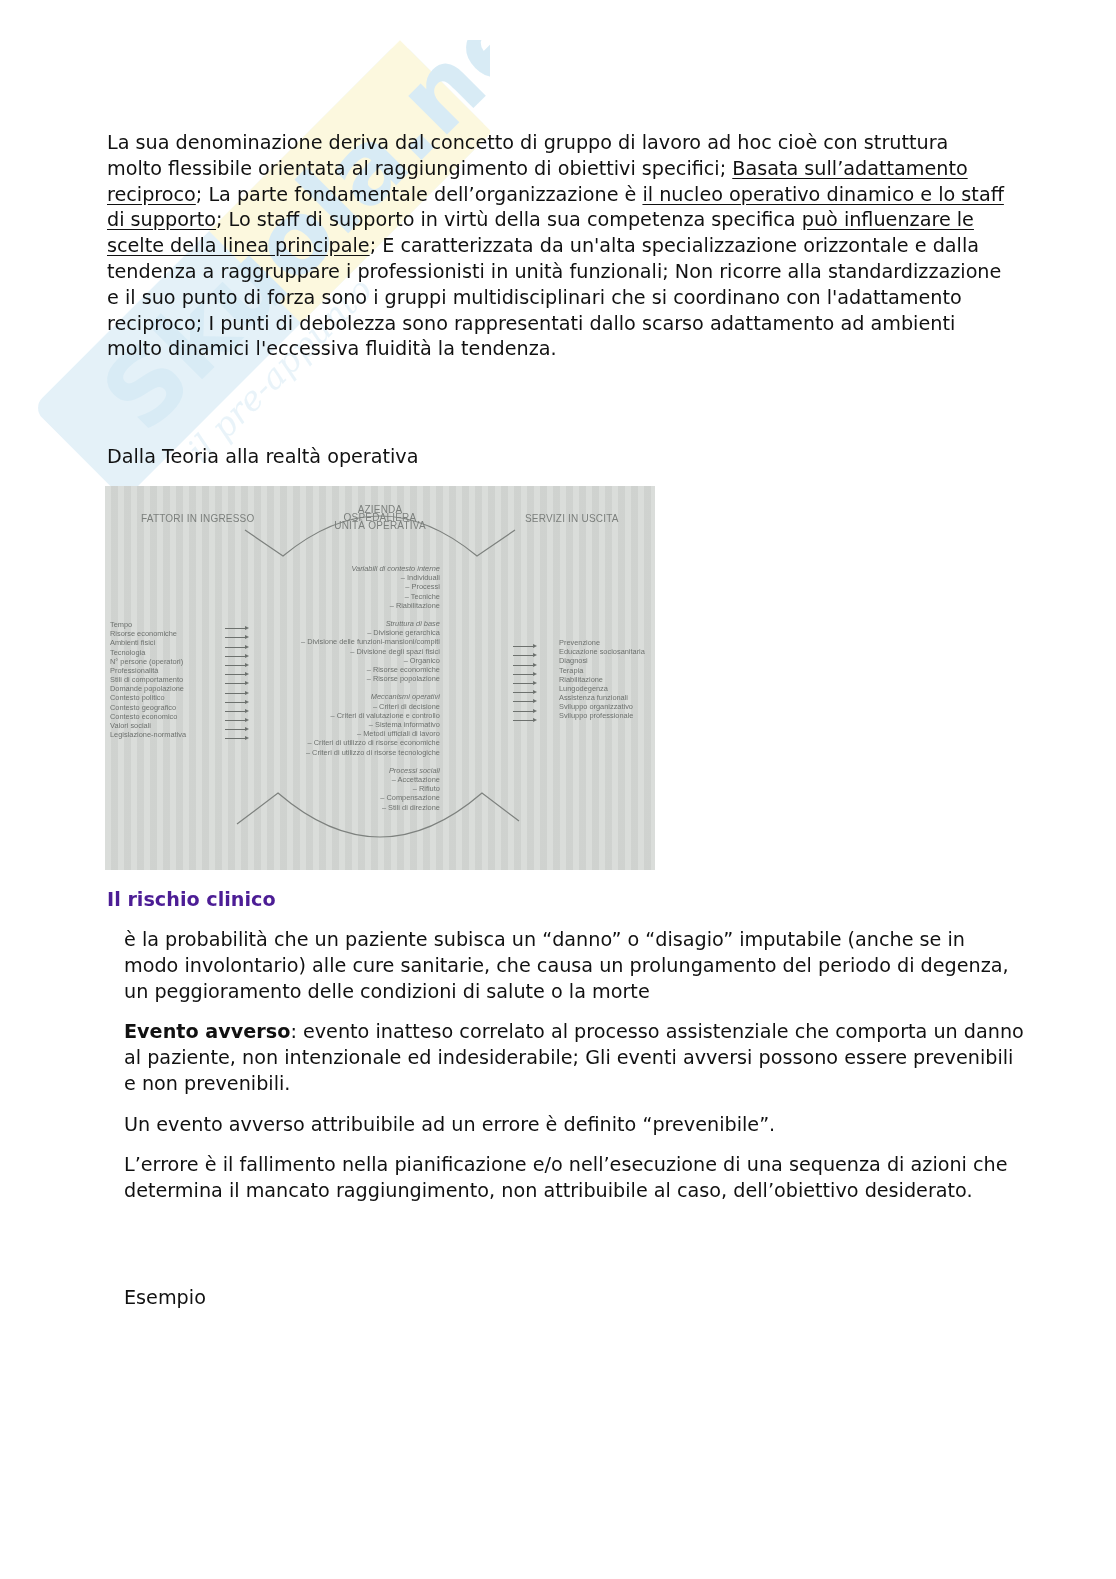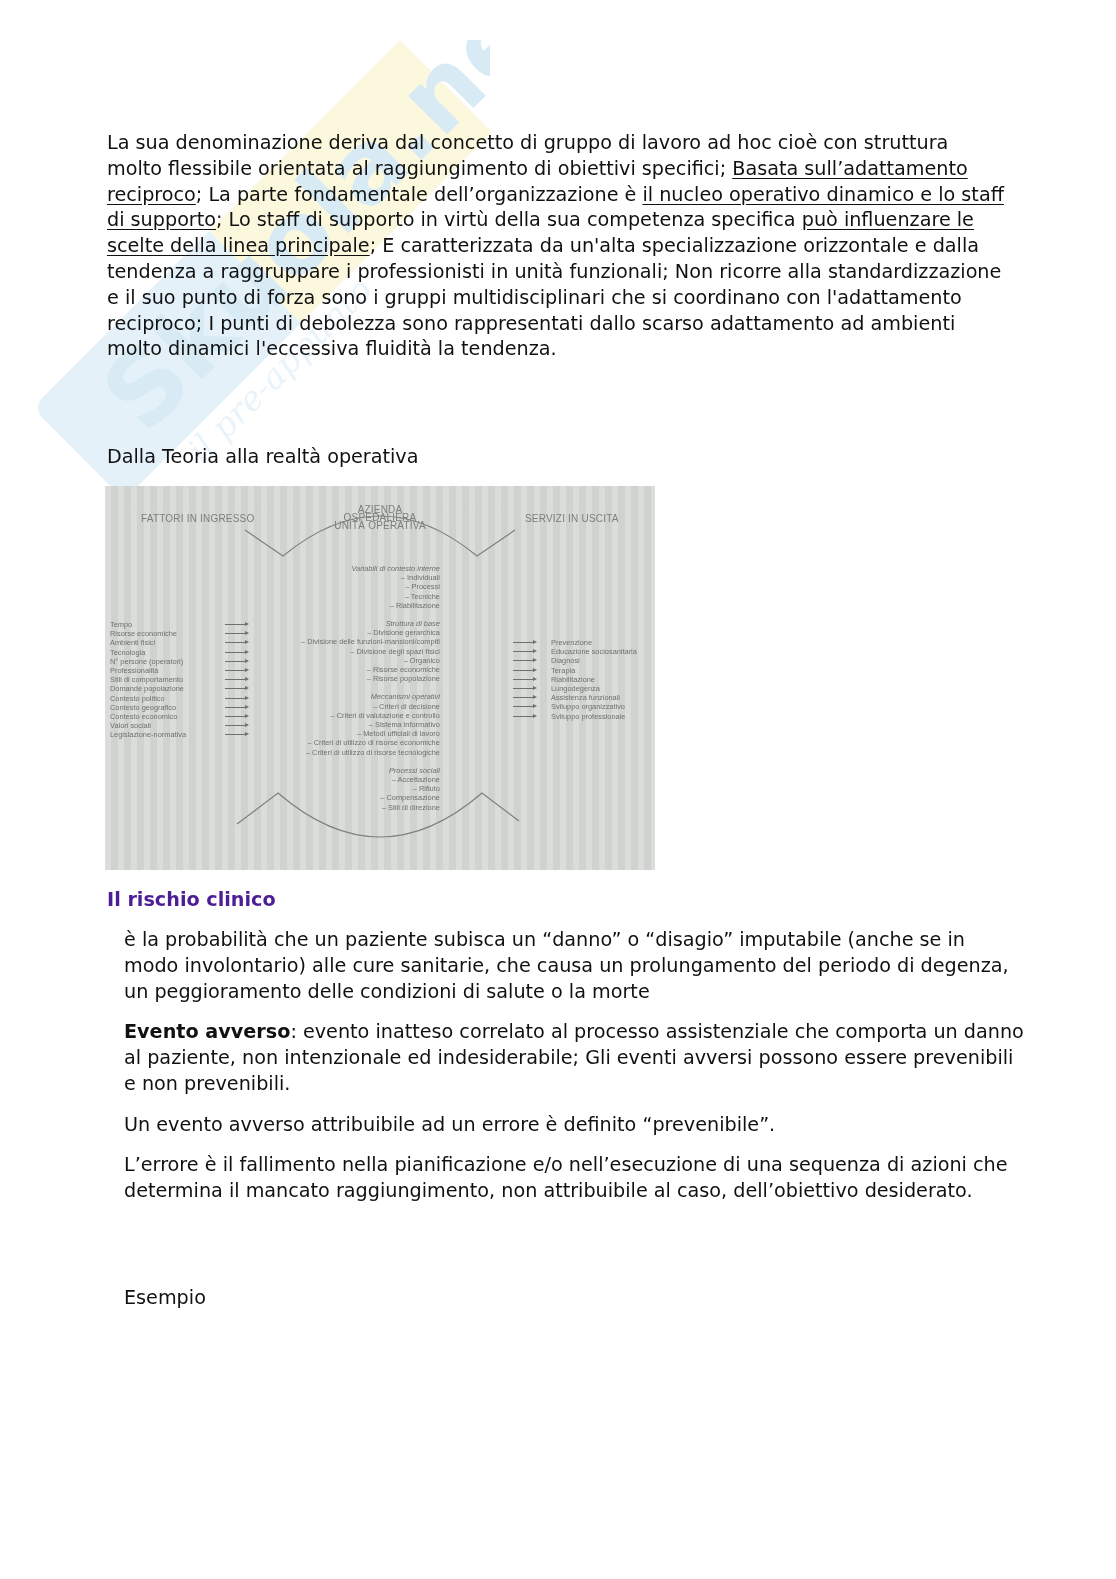--- a/index.html
+++ b/index.html
@@ -37,23 +37,23 @@
     }
     .fig-list .grp { font-style: italic; }
     .fig-list .gap { height: 9px; }
     .arrow {
       display: inline-block; width: 22px; height: 1px; background: #6d716e; position: relative; vertical-align: middle;
     }
     .arrow::after {
       content: ""; position: absolute; right: -2px; top: -2px;
       border-left: 4px solid #6d716e; border-top: 2.5px solid transparent; border-bottom: 2.5px solid transparent;
     }
-    .in-row, .out-row { height: 9.2px; display: flex; align-items: center; }
+    .in-row, .out-row { height: 9.2px; display: flex; align-items: flex-end; }
     .in-row span.lbl { width: 115px; white-space: nowrap; }
-    .out-row span.lbl { margin-left: 16px; white-space: nowrap; }
+    .out-row span.lbl { margin-left: 24px; white-space: nowrap; }
     .figure svg.arcs { position: absolute; left: 0; top: 0; }
     .h-red { position: absolute; top: 757px; left: 0; color: #4c1d95; font-weight: bold; }
     .sec { position: absolute; left: 17px; width: 900px; }
     b { font-weight: bold; }
   </style>
 </head>
 <body>
 
 <svg class="watermark" viewBox="0 0 470 460">
   <g transform="rotate(-45 235 230)" opacity="0.55">

